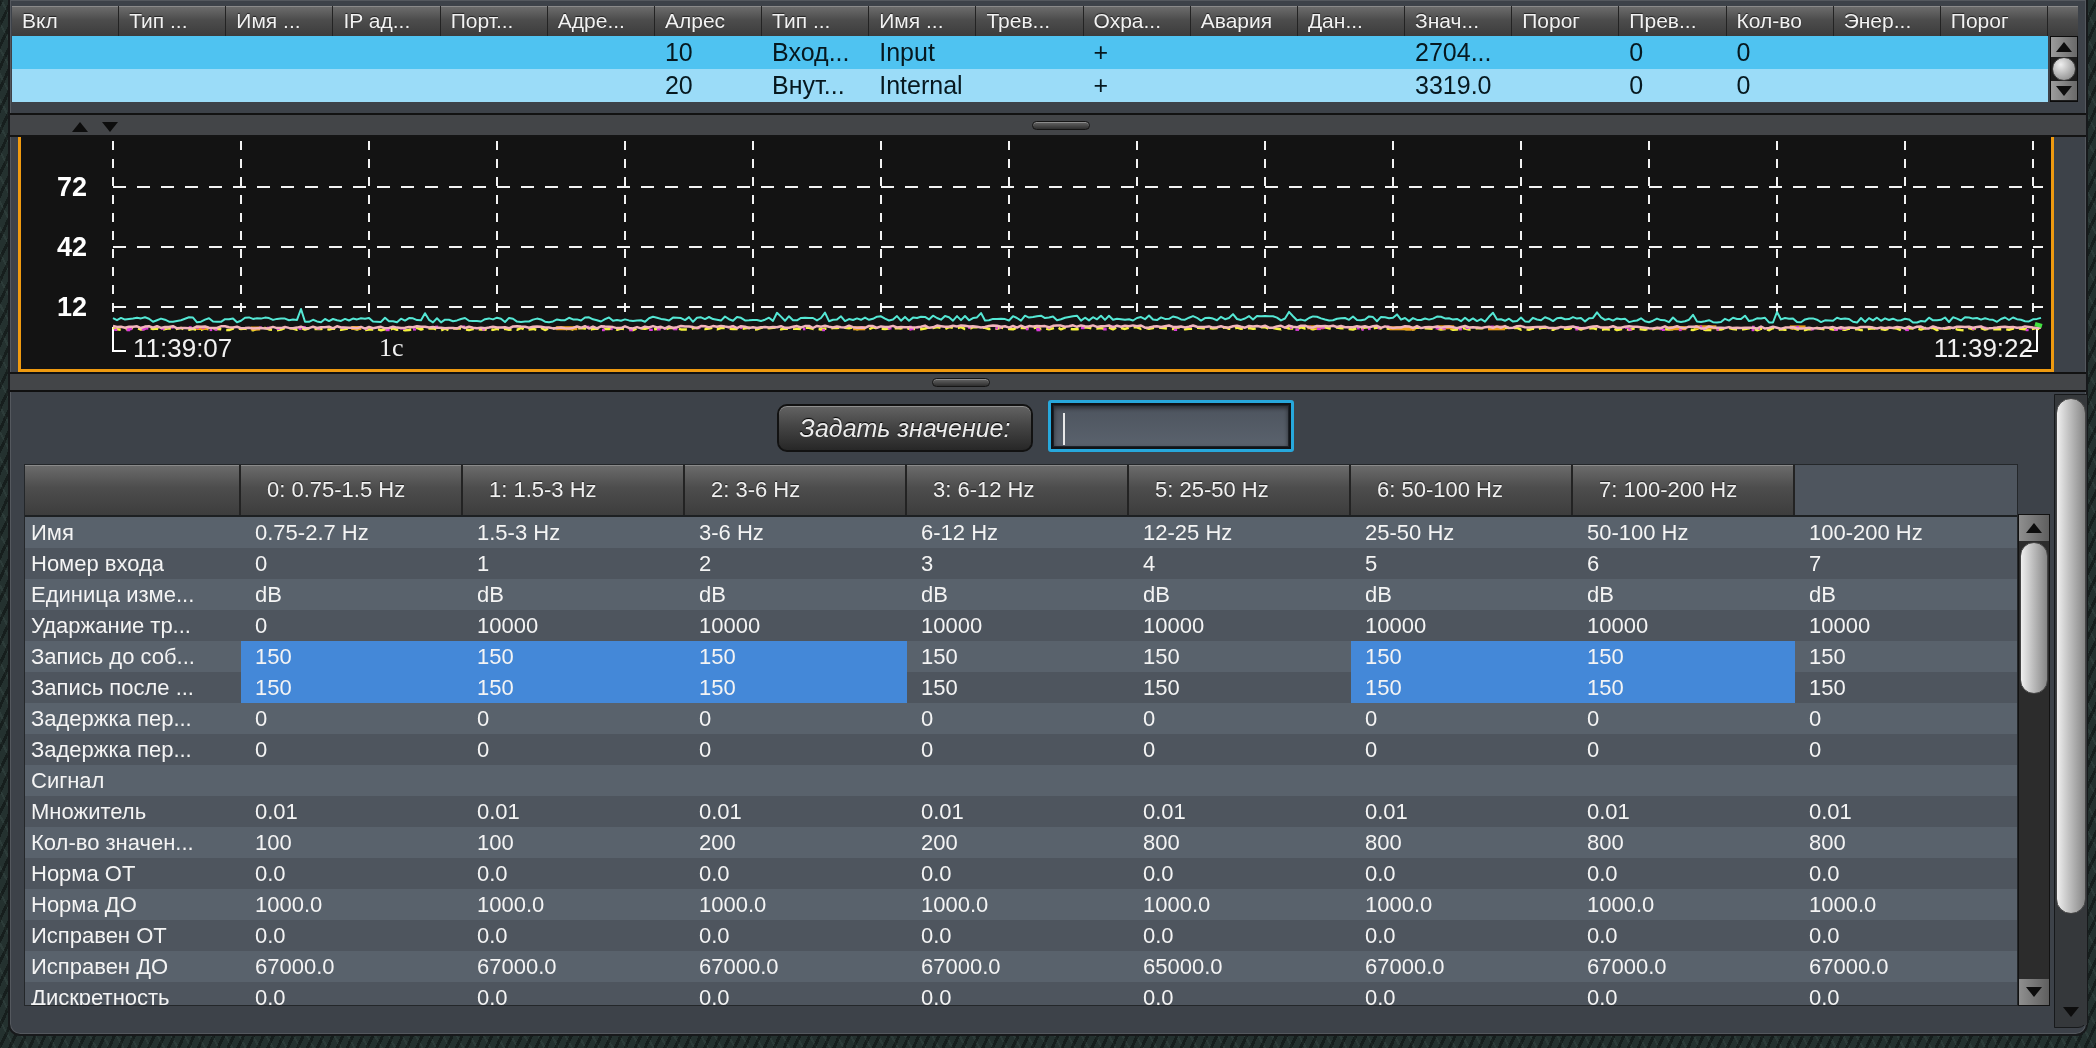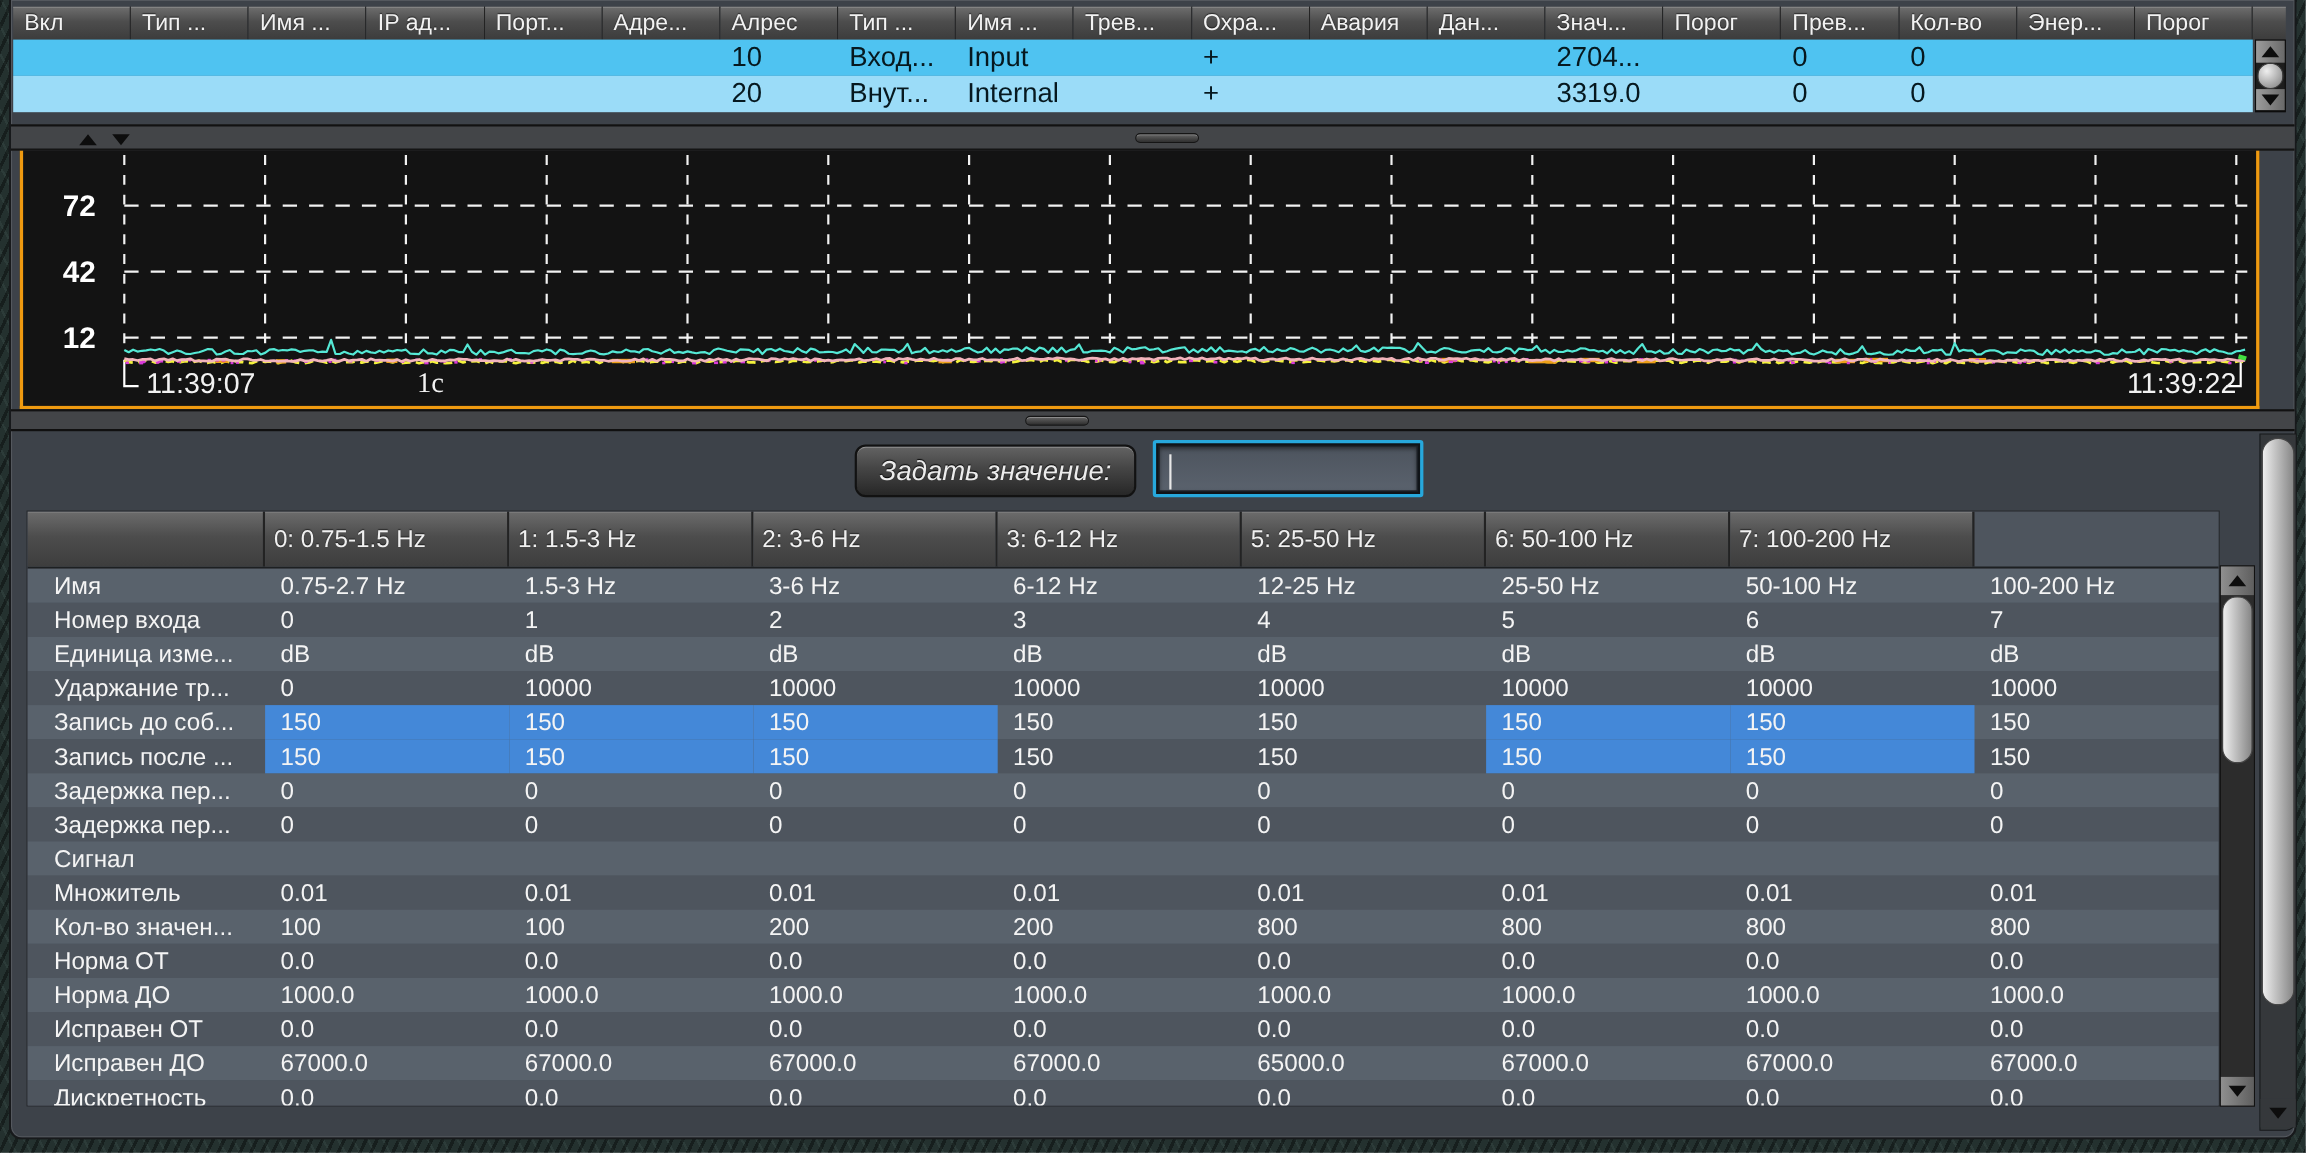--- a/index.html
+++ b/index.html
@@ -6,21 +6,21 @@
     font-family:"Liberation Sans","DejaVu Sans",sans-serif;}
   .desktop{position:absolute;inset:0;background-color:#24312f;
     background-image:repeating-linear-gradient(115deg,rgba(0,0,0,.38) 0 3px,transparent 3px 9px),
       repeating-linear-gradient(62deg,rgba(160,200,190,.07) 0 2px,transparent 2px 12px);}
   .window{position:absolute;left:8px;top:0;width:2080px;height:1036px;background:#3d4249;
     border:2px solid #17191b;border-top:none;border-radius:0 0 12px 12px;
     box-shadow:inset 0 0 0 1px #54585e;box-sizing:border-box;}
 
   
   .top-panel{position:absolute;left:2px;top:6px;width:2066px;}
-  .thead{display:flex;width:2066px;height:30px;}
+  .thead{display:flex;width:2066px;height:30px;justify-content:center;}
   .thead .hcell{flex:1;min-width:0;line-height:30px;font-size:21px;color:#f2f2f2;
     padding-left:10px;white-space:nowrap;overflow:hidden;
     background:linear-gradient(180deg,#6e6e6e 0%,#4d4d4d 45%,#3c3c3c 100%);
     border-right:1px solid #232323;box-shadow:inset 0 1px 0 #8a8a8a;
     text-shadow:0 -1px 1px rgba(0,0,0,.6);}
   .hstub{flex:none;width:30px;background:linear-gradient(180deg,#6e6e6e 0%,#4d4d4d 45%,#3c3c3c 100%);
     box-shadow:inset 0 1px 0 #8a8a8a;}
   .tbody{position:relative;width:2066px;}
   .trow{display:flex;width:2036px;height:33px;}
   .trow .cell{flex:1;min-width:0;line-height:33px;font-size:25px;color:#06181f;
@@ -66,31 +66,31 @@
   .val-input{width:100%;height:100%;box-sizing:border-box;background:linear-gradient(180deg,#4d545e,#5a626d);
     border:1px solid #1d2127;color:#fff;font-size:24px;padding-left:10px;
     box-shadow:inset 0 2px 4px rgba(0,0,0,.5);outline:none;font-family:inherit;}
   .caret{position:absolute;left:12px;top:10px;width:2px;height:32px;background:#e8e8e8;}
 
   
   .matrix{position:absolute;left:14px;top:464px;width:1994px;height:542px;overflow:hidden;
     border:1px solid #24272a;box-sizing:border-box;background:#4e555e;}
   .m-head{display:flex;height:50px;}
   .m-cell{flex:none;box-sizing:border-box;white-space:nowrap;overflow:hidden;}
-  .m-h{width:222px;line-height:50px;font-size:22px;color:#f0f0f0;padding-left:8px;
+  .m-h{width:222px;line-height:50px;font-size:22px;color:#f0f0f0;padding-left:26px;
     background:linear-gradient(180deg,#6c6c6c 0%,#4d4d4d 45%,#3d3d3d 100%);
     border-right:2px solid #232323;box-shadow:inset 0 1px 0 #8a8a8a;
     text-shadow:0 -1px 1px rgba(0,0,0,.6);}
   .m-h.m-label{width:216px;padding-left:10px;}
   .m-body{border-top:2px solid #1d2022;}
   .m-row{display:flex;height:31px;}
   .m-row:nth-child(odd){background:#59626c;}
   .m-row:nth-child(even){background:#4e555e;}
   .m-v{width:222px;line-height:31px;font-size:22px;color:#f4f4f4;padding-left:14px;}
-  .m-lab{width:216px;line-height:31px;font-size:22px;color:#f4f4f4;padding-left:24px;}
+  .m-lab{width:216px;line-height:31px;font-size:22px;color:#f4f4f4;padding-left:6px;}
 
   
   .vscroll{position:absolute;box-sizing:border-box;}
   .vscroll.inner{left:2008px;top:514px;width:32px;height:492px;background:#2c2c2c;border:1px solid #121212;}
   .vscroll.outer{left:2044px;top:394px;width:34px;height:634px;background:#35383b;border:1px solid #17191b;border-radius:0 0 10px 0;}
   .vthumb{position:absolute;left:1px;right:1px;border-radius:15px;
     background:linear-gradient(90deg,#efefef 0%,#c4c4c4 40%,#868686 100%);border:1px solid #454545;}
   .vbtn{position:absolute;left:0;right:0;height:26px;background:linear-gradient(90deg,#8f8f8f,#5f5f5f);
     display:flex;align-items:center;justify-content:center;}
 </style>

